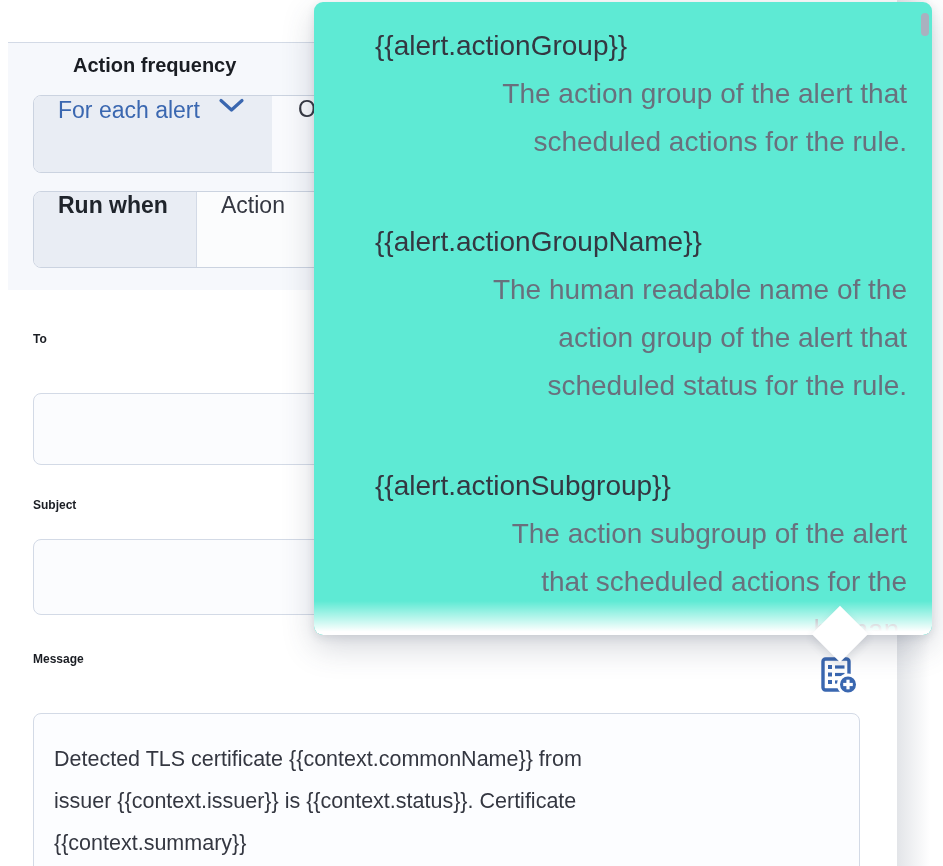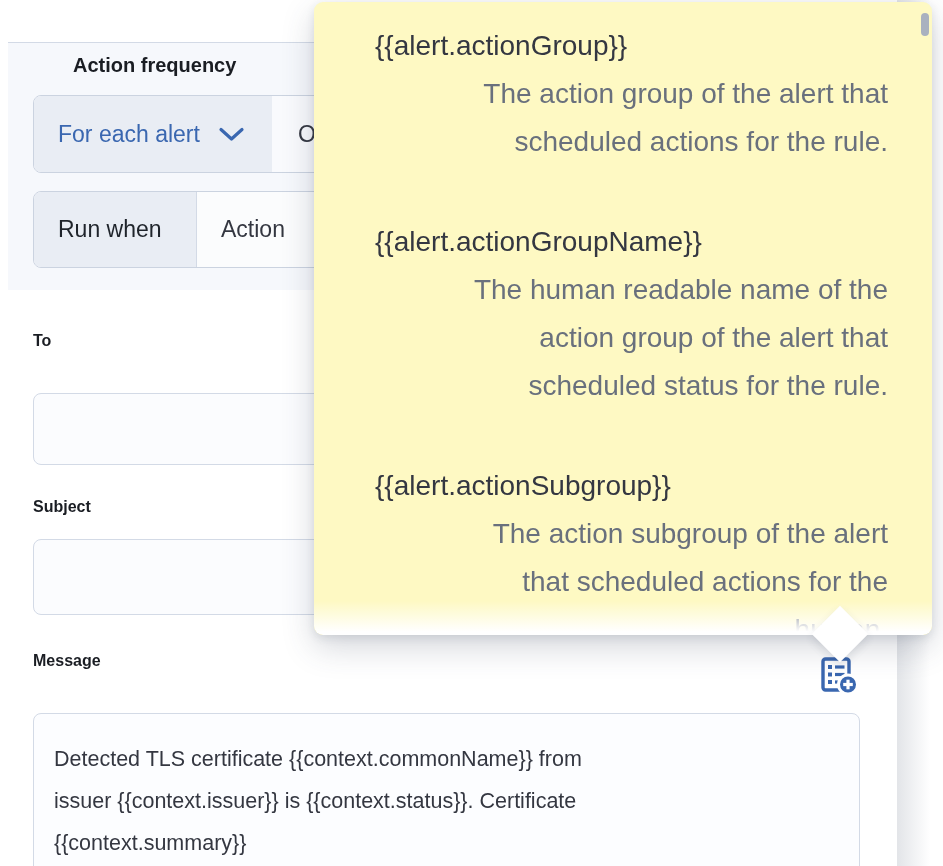--- a/index.html
+++ b/index.html
@@ -17,30 +17,30 @@
   .af-title {
     position:absolute; left:25px; top:11px;
     font-size:20px; font-weight:700; color:#1a1d23;margin-left:40px;
   }
   .ctrl-group {
     position:absolute; display:flex; align-items:stretch;
     border:1px solid #cbd3e0; border-radius:8px; overflow:hidden; background:#fbfcfd;
   }
   .ctrl-freq { left:25px; top:52px; width:580px; height:78px; }
   .ctrl-run  { left:25px; top:148px; width:640px; height:77px; }
-  .seg { display:flex; align-items:center; font-size:23px; }
+  .seg { display:flex; align-items:flex-start; font-size:23px; }
   .seg-gray { background:#e9edf4; border-right:1px solid #d3dae6; }
   .freq-btn { width:238px; padding-left:24px; gap:18px; color:#3a67b0; cursor:pointer; border:none; font-family:inherit; font-size:23px; }
   .freq-opt { flex:1; padding-left:26px; color:#343741; background:#f9fafd; cursor:pointer; }
-  .run-label { width:163px; padding-left:24px; font-weight:400; color:#1f242b; }
+  .run-label { width:163px; padding-left:24px; font-weight:700; color:#1f242b; }
   .run-value { flex:1; padding-left:24px; color:#343741; background:#fbfcfd; white-space:nowrap; }
 
   
   .field-label {
-    position:absolute; left:33px; font-size:16px; font-weight:700; color:#1a1d23;
+    position:absolute; left:33px; font-size:12px; font-weight:700; color:#1a1d23;
   }
   .lbl-to { top:332px; } .lbl-subject { top:498px; } .lbl-message { top:652px; }
   .text-input {
     position:absolute; left:33px; width:827px; height:72px;
     background:#fbfcfe; border:1px solid #d3dae6; border-radius:8px;
     font-family:inherit; font-size:21px; padding:0 20px; color:#343741; outline:none;
   }
   .inp-to { top:393px; } .inp-subject { top:539px; height:76px; }
   .msg-area {
     position:absolute; left:33px; top:713px; width:827px; height:178px;
@@ -57,23 +57,23 @@
   
   .edge-shadow {
     position:absolute; left:897px; top:0; width:46px; height:866px;
     background:linear-gradient(to right, rgba(96,108,128,0.18), rgba(255,255,255,0) 72%);
     z-index:1;
   }
 
   
   .popover {
     position:absolute; left:314px; top:2px; width:618px; height:633px;
-    background:#fef9c3; border-radius:9px; z-index:6;
+    background:#5eead4; border-radius:9px; z-index:6;
     box-shadow:0 12px 32px rgba(60,70,90,0.22), 0 3px 8px rgba(60,70,90,0.12);
-    padding:20px 44px 0 61px; overflow:hidden;
+    padding:20px 25px 0 61px; overflow:hidden;
   }
   .popover::after {
     content:""; position:absolute; left:0; right:0; bottom:0; height:34px;
     background:linear-gradient(to bottom, rgba(255,255,255,0), #ffffff 90%);
     border-radius:0 0 9px 9px; pointer-events:none;
   }
   .pop-item { margin-bottom:52px; font-size:28px; line-height:48px; cursor:pointer; }
   .pop-item-name { color:#343741; }
   .pop-item-desc { color:#69707d; white-space:pre-line;text-align:right; }
   .pop-arrow {

